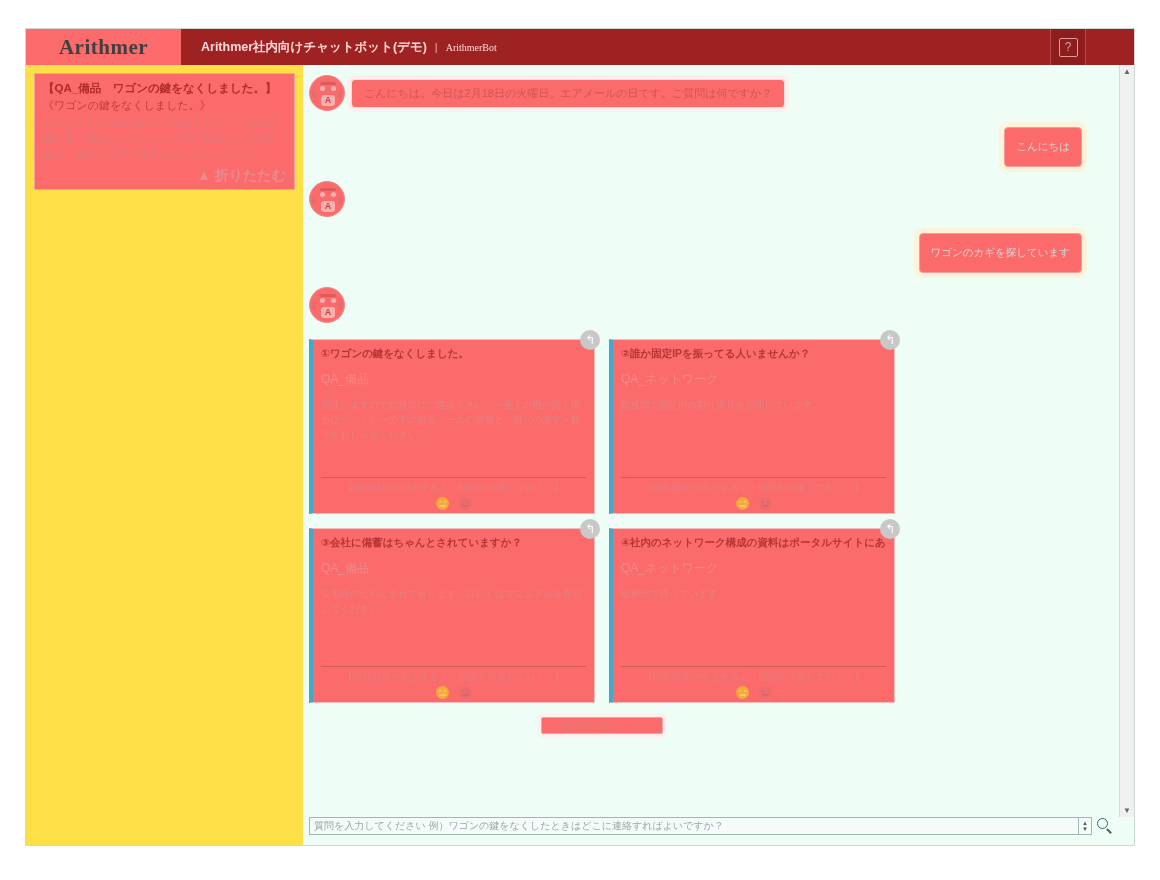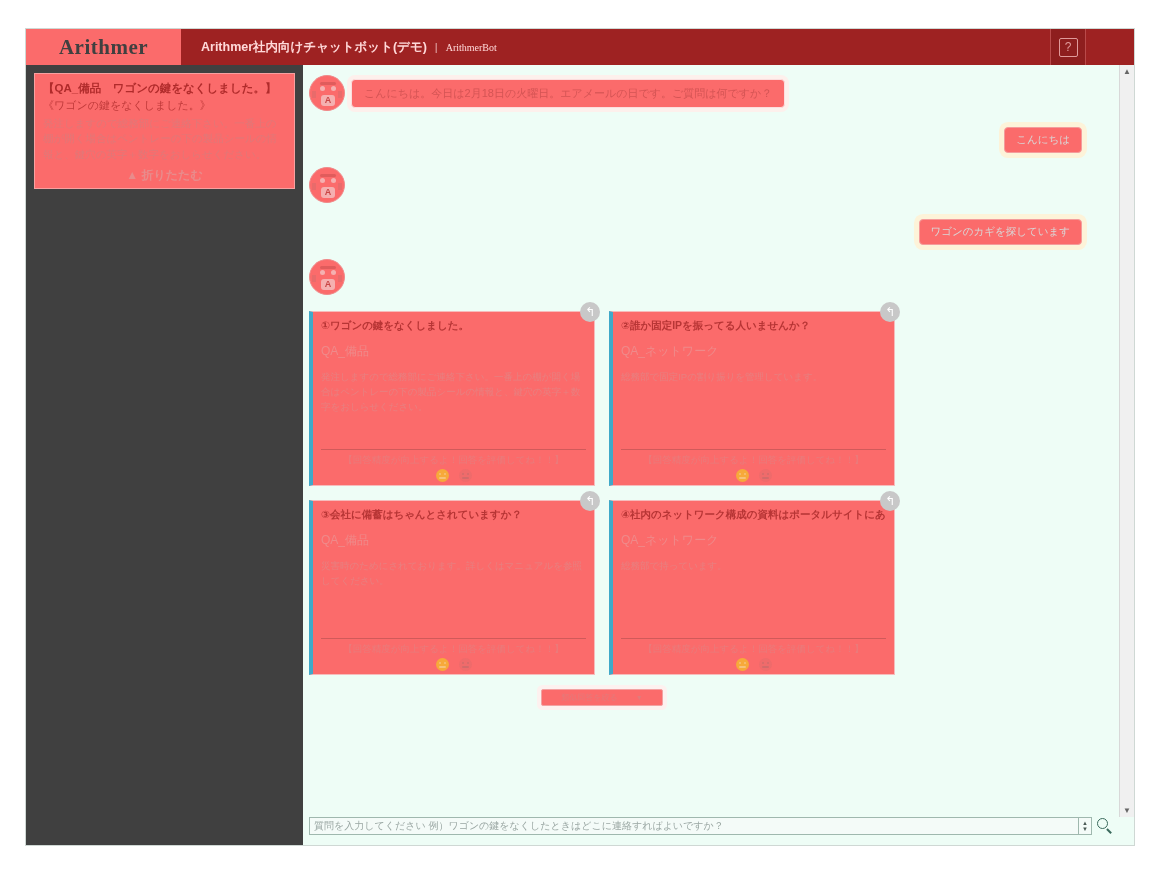--- a/index.html
+++ b/index.html
@@ -54,32 +54,32 @@
     width: 19px; height: 19px;
     border: 1.5px solid #e09a9a; border-radius: 2px;
     color: #e09a9a; font-size: 12px; line-height: 16px; text-align: center;
   }
   .header-tail { width: 48px; height: 36px; background: #9e2222; }
 
   
   .body-wrap { position: relative; height: 782px; display: flex; }
 
   
-  .sidebar { width: 277px; padding: 8px 0 0 0; background: #404040; flex: none; }
+  .sidebar { width: 277px; padding: 8px 0 0 0; background: #fde047; flex: none; }
   .qa-card {
     margin: 0 8px 0 8px;
     background: #fb6b6b;
     border: 1px solid #f8a0a0;
     padding: 6px 8px 4px 8px;
     color: #c03535;
   }
   .qa-title { font-size: 11.5px; font-weight: bold; line-height: 1.45; color: #b02b2b; }
   .qa-sub   { font-size: 11px;  font-weight: normal; line-height: 1.45; color: #c03a3a; margin-top: 1px; }
   .qa-body  { font-size: 10.5px; line-height: 1.5; color: #e07878; margin-top: 2px; }
-  .qa-collapse { text-align: center; font-size: 12px; color: #e88c8c; margin-top: 4px; font-weight: bold; }
+  .qa-collapse { text-align: right; font-size: 14px; color: #e88c8c; margin-top: 4px; font-weight: bold; }
 
   
   .chat-col { position: relative; flex: 1; display: flex; flex-direction: column; }
   .chat-scroll { position: relative; flex: 1; overflow: hidden; padding: 0 22px 0 0; }
 
   .msg-row { display: flex; align-items: flex-start; margin-top: 12px; }
   .msg-row.bot { justify-content: flex-start; padding-left: 6px; }
   .msg-row.user { justify-content: flex-end; padding-right: 30px; }
 
   .avatar {
@@ -113,21 +113,21 @@
     padding: 6px 12px;
     font-size: 11px; color: #d45454;
     box-shadow: 0 0 0 4px #fdf0ec;
     max-width: 700px;
     white-space: nowrap;
     margin-top: 4px;
   }
   .bubble-user {
     background: #fb6b6b; border: 1px solid #f49c9c;
     border-radius: 4px;
-    padding: 5px 11px;
+    padding: 12px 11px;
     font-size: 10.5px; color: #d8d8d8;
     box-shadow: 0 0 0 5px #fdf3d9;
     white-space: nowrap;
   }
 
   
   .card-grid {
     margin: 16px 0 0 6px;
     width: 586px;
     display: grid; grid-template-columns: 286px 286px; gap: 14px;

